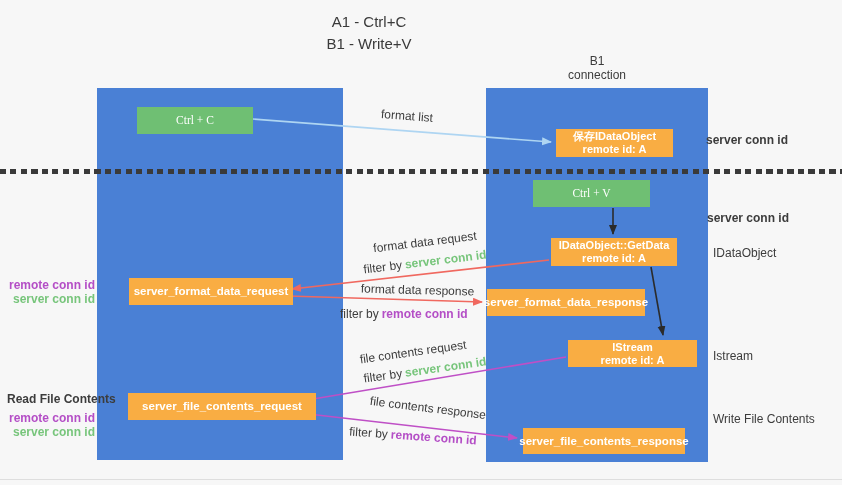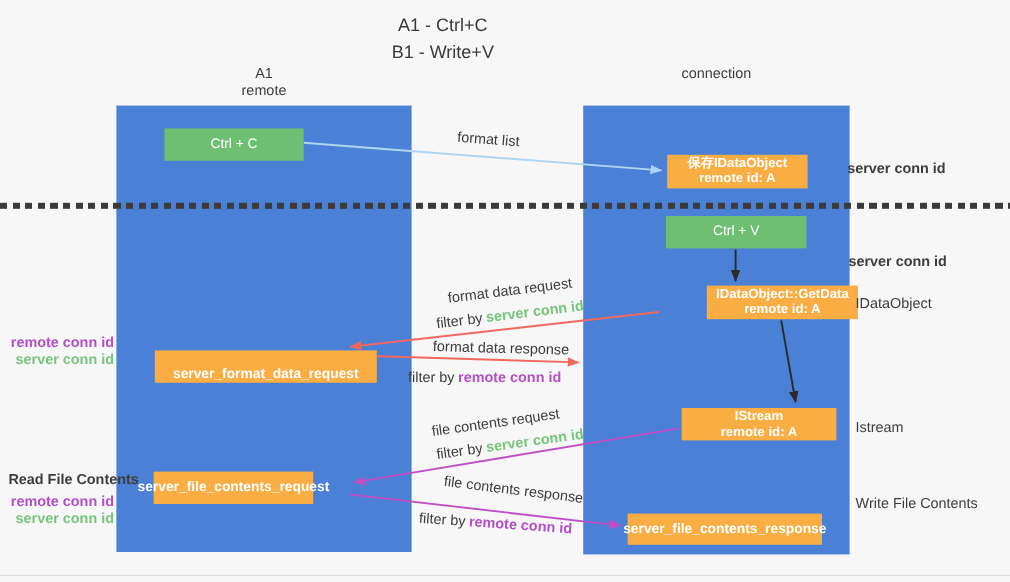--- a/index.html
+++ b/index.html
@@ -30,30 +30,30 @@
   .lane-left{left:97px;top:88px;width:246px;height:372px;}
   .lane-right{left:486px;top:88px;width:222px;height:374px;}
   .divider{
     left:0;top:169px;width:842px;height:5px;
     background:repeating-linear-gradient(to right,#3a3a3a 0 6px,transparent 6px 10.5px);
   }
   .node{
     display:flex;flex-direction:column;align-items:center;justify-content:center;
     color:#ffffff;text-align:center;font-size:11.5px;line-height:13px;
   }
-  .node.green{background:var(--node-green);}
+  .node.green{background:var(--node-green);font-family:Liberation Serif, serif;}
   .node.orange{background:var(--node-orange);font-weight:bold;}
   .n-ctrl-c{left:137px;top:107px;width:116px;height:27px;}
   .n-save{left:556px;top:129px;width:117px;height:28px;font-size:11px;}
-  .n-ctrl-v{left:555px;top:180px;width:117px;height:27px;}
-  .n-getdata{left:551px;top:238px;width:126px;height:28px;font-size:11px;margin-left:38px;}
-  .n-freq{left:129px;top:292px;width:185px;height:27px;justify-content:flex-end;}
+  .n-ctrl-v{left:533px;top:180px;width:117px;height:27px;}
+  .n-getdata{left:551px;top:238px;width:126px;height:28px;font-size:11px;}
+  .n-freq{left:129px;top:278px;width:164px;height:27px;}
   .n-fresp{left:487px;top:289px;width:158px;height:27px;}
   .n-istream{left:568px;top:340px;width:129px;height:27px;font-size:11px;}
-  .n-fileq{left:128px;top:393px;width:133px;height:27px;}
+  .n-fileq{left:128px;top:393px;width:188px;height:27px;}
   .n-filer{left:523px;top:428px;width:162px;height:26px;}
   .edge-label{font-size:12px;line-height:14px;color:var(--ink);text-align:center;white-space:nowrap;}
   .green-label{color:var(--label-green);font-weight:bold;}
   .purple-label{color:var(--label-purple);font-weight:bold;}
   .filter-by{margin-right:3px;}
   .side-note{font-size:12px;line-height:14px;color:var(--ink);white-space:nowrap;}
   .left-pair{left:0;width:95px;text-align:right;font-size:12px;line-height:14px;white-space:nowrap;}
   svg.arrows{left:0;top:0;width:842px;height:485px;pointer-events:none;}
   .edge-lightblue{stroke:var(--arrow-lightblue);stroke-width:1.6;}
   .edge-red{stroke:var(--arrow-red);stroke-width:1.6;}
@@ -68,25 +68,22 @@
 </head>
 <body>
 
 <div id="canvas">
 
   <div class="abs title">
     <div>A1 - Ctrl+C</div>
     <div>B1 - Write+V</div>
   </div>
 
-  <div class="abs lane-header" style="left:97px;width:246px;">
-    <div>A1</div>
-    <div>remote</div>
-  </div>
   <div class="abs lane-header" style="left:486px;width:222px;">
+    <div>B1</div>
     <div>connection</div>
   </div>
 
   <div class="abs lane lane-left"></div>
   <div class="abs lane lane-right"></div>
 
   <div class="abs divider"></div>
 
   <svg class="abs arrows" viewBox="0 0 842 485" xmlns="http://www.w3.org/2000/svg">
     <defs>
@@ -121,20 +118,23 @@
   </div>
   <div class="abs node green n-ctrl-v">
     <span>Ctrl + V</span>
   </div>
   <div class="abs node orange n-getdata">
     <span>IDataObject::GetData</span>
     <span>remote id: A</span>
   </div>
   <div class="abs node orange n-freq">
     <span>server_format_data_request</span>
+  </div>
+  <div class="abs node orange n-fresp">
+    <span>server_format_data_response</span>
   </div>
   <div class="abs node orange n-istream">
     <span>IStream</span>
     <span>remote id: A</span>
   </div>
   <div class="abs node orange n-fileq">
     <span>server_file_contents_request</span>
   </div>
   <div class="abs node orange n-filer">
     <span>server_file_contents_response</span>

